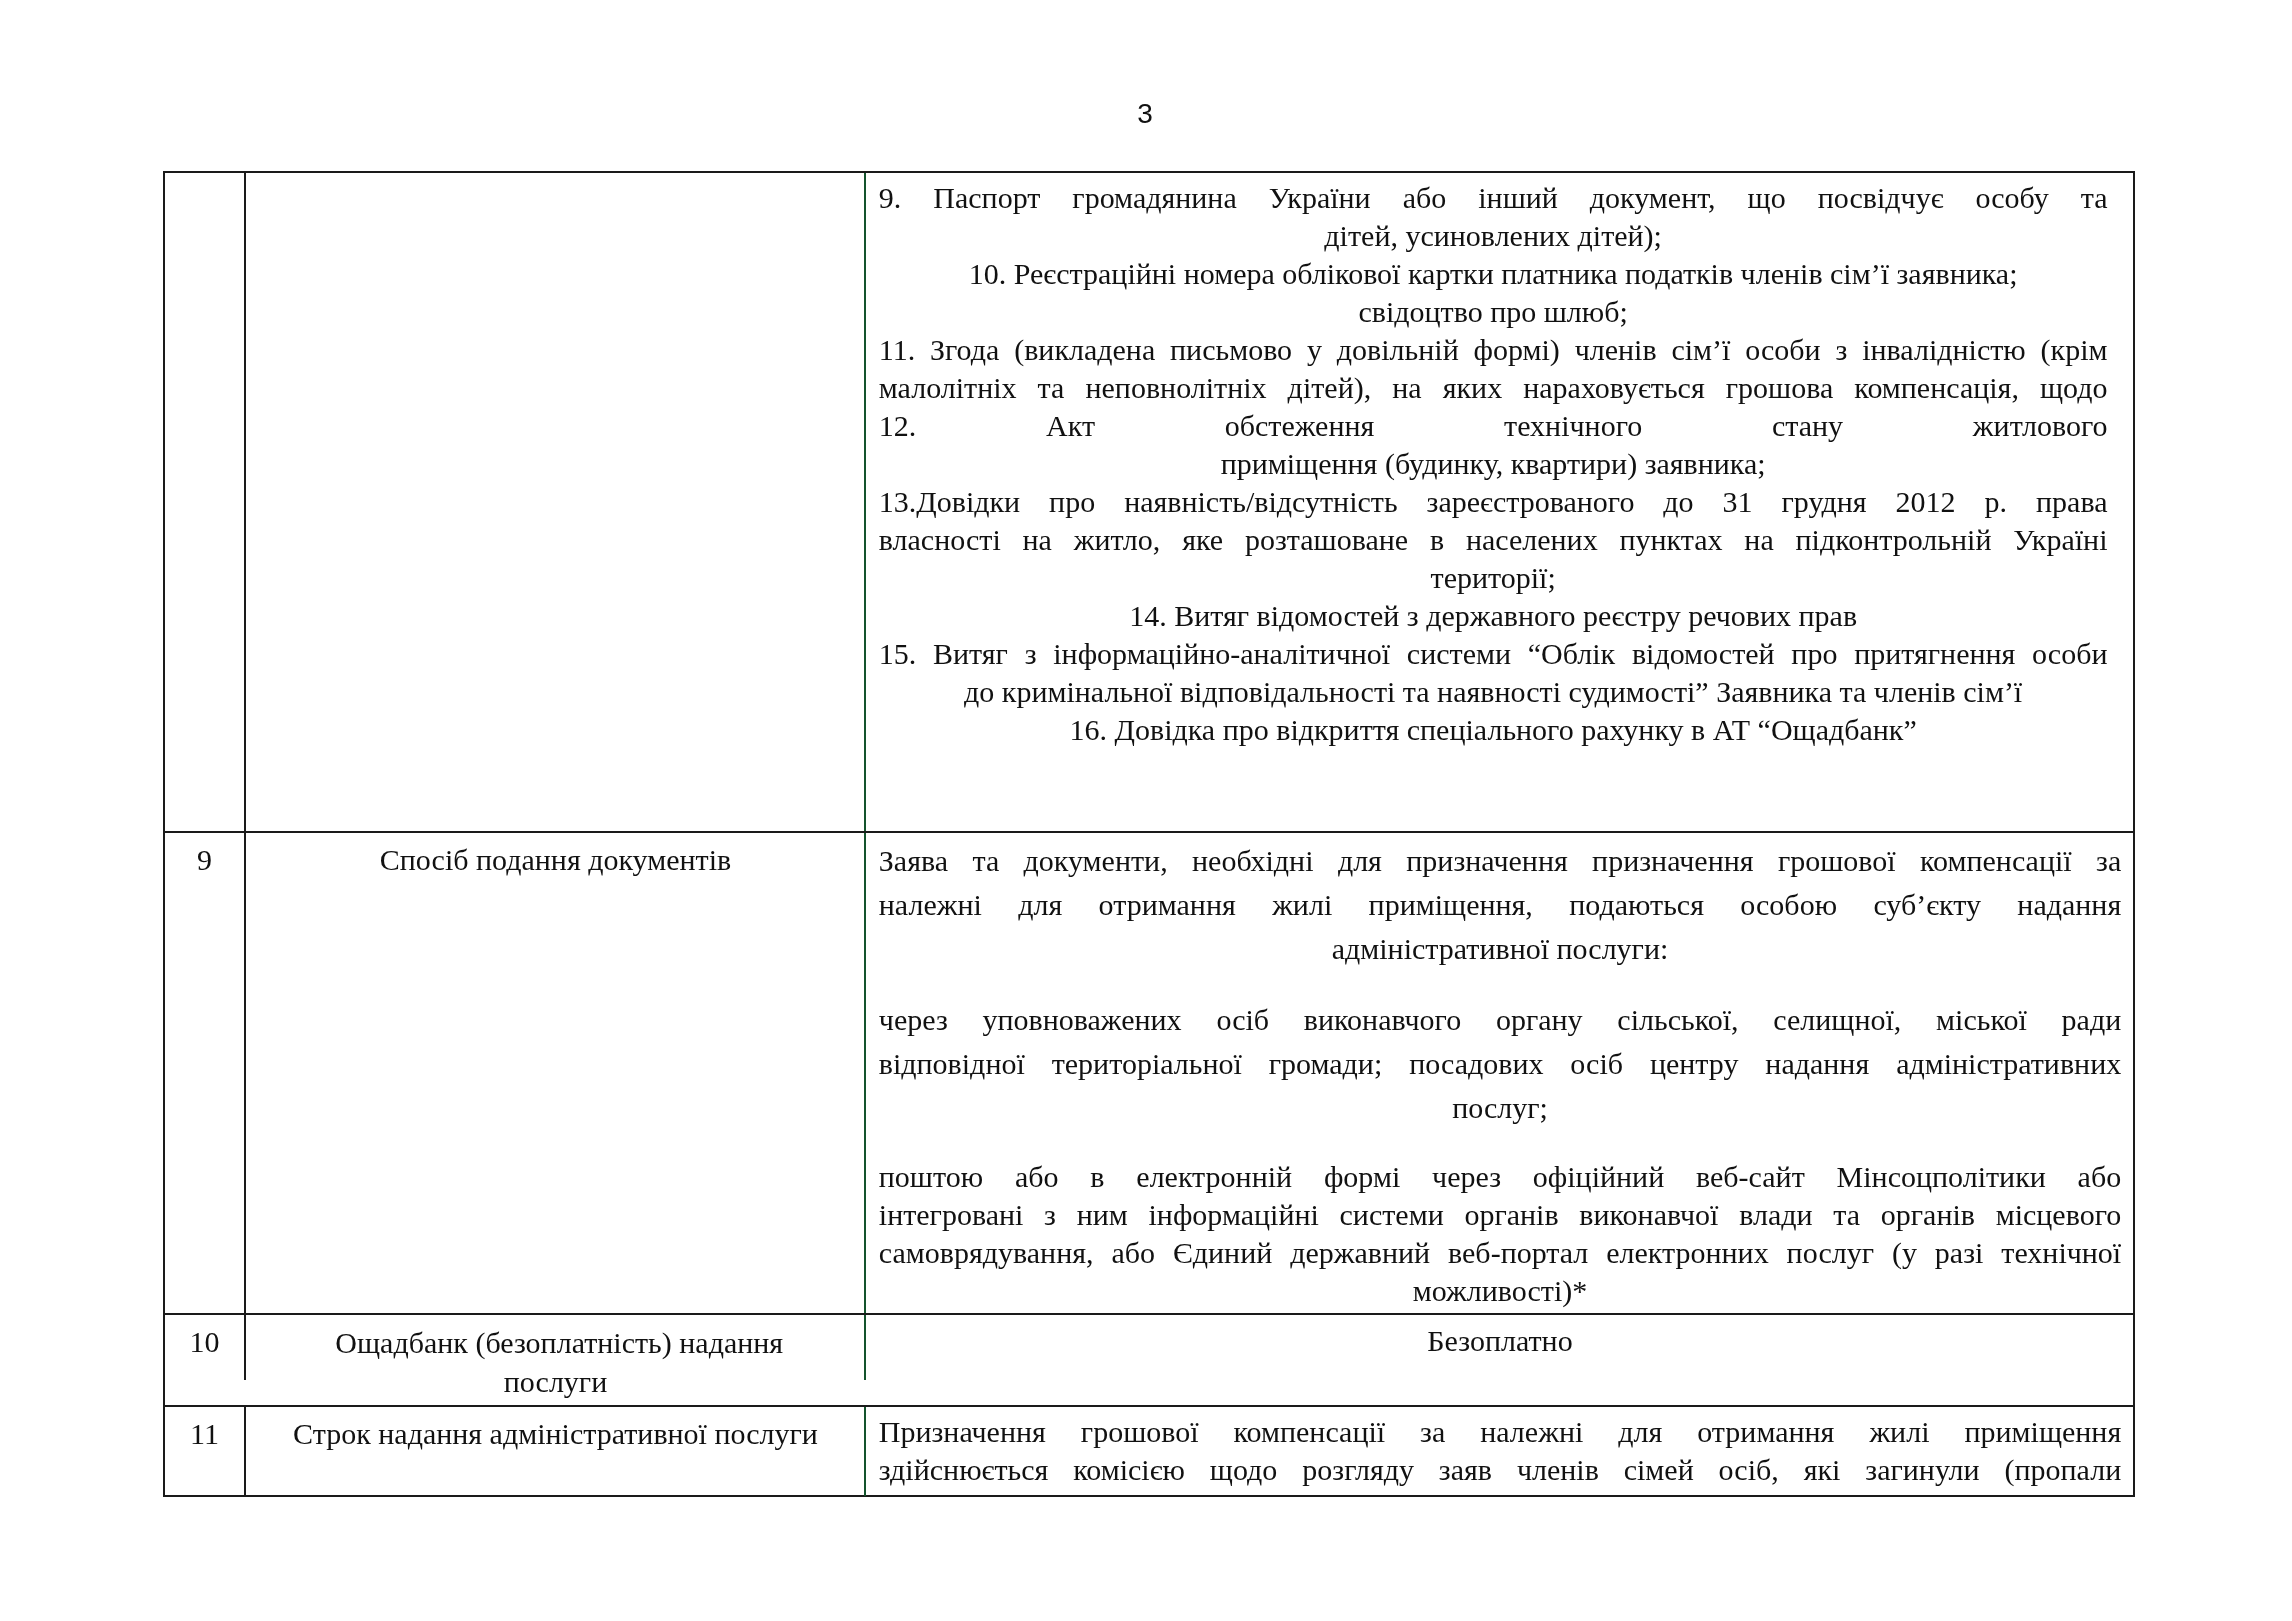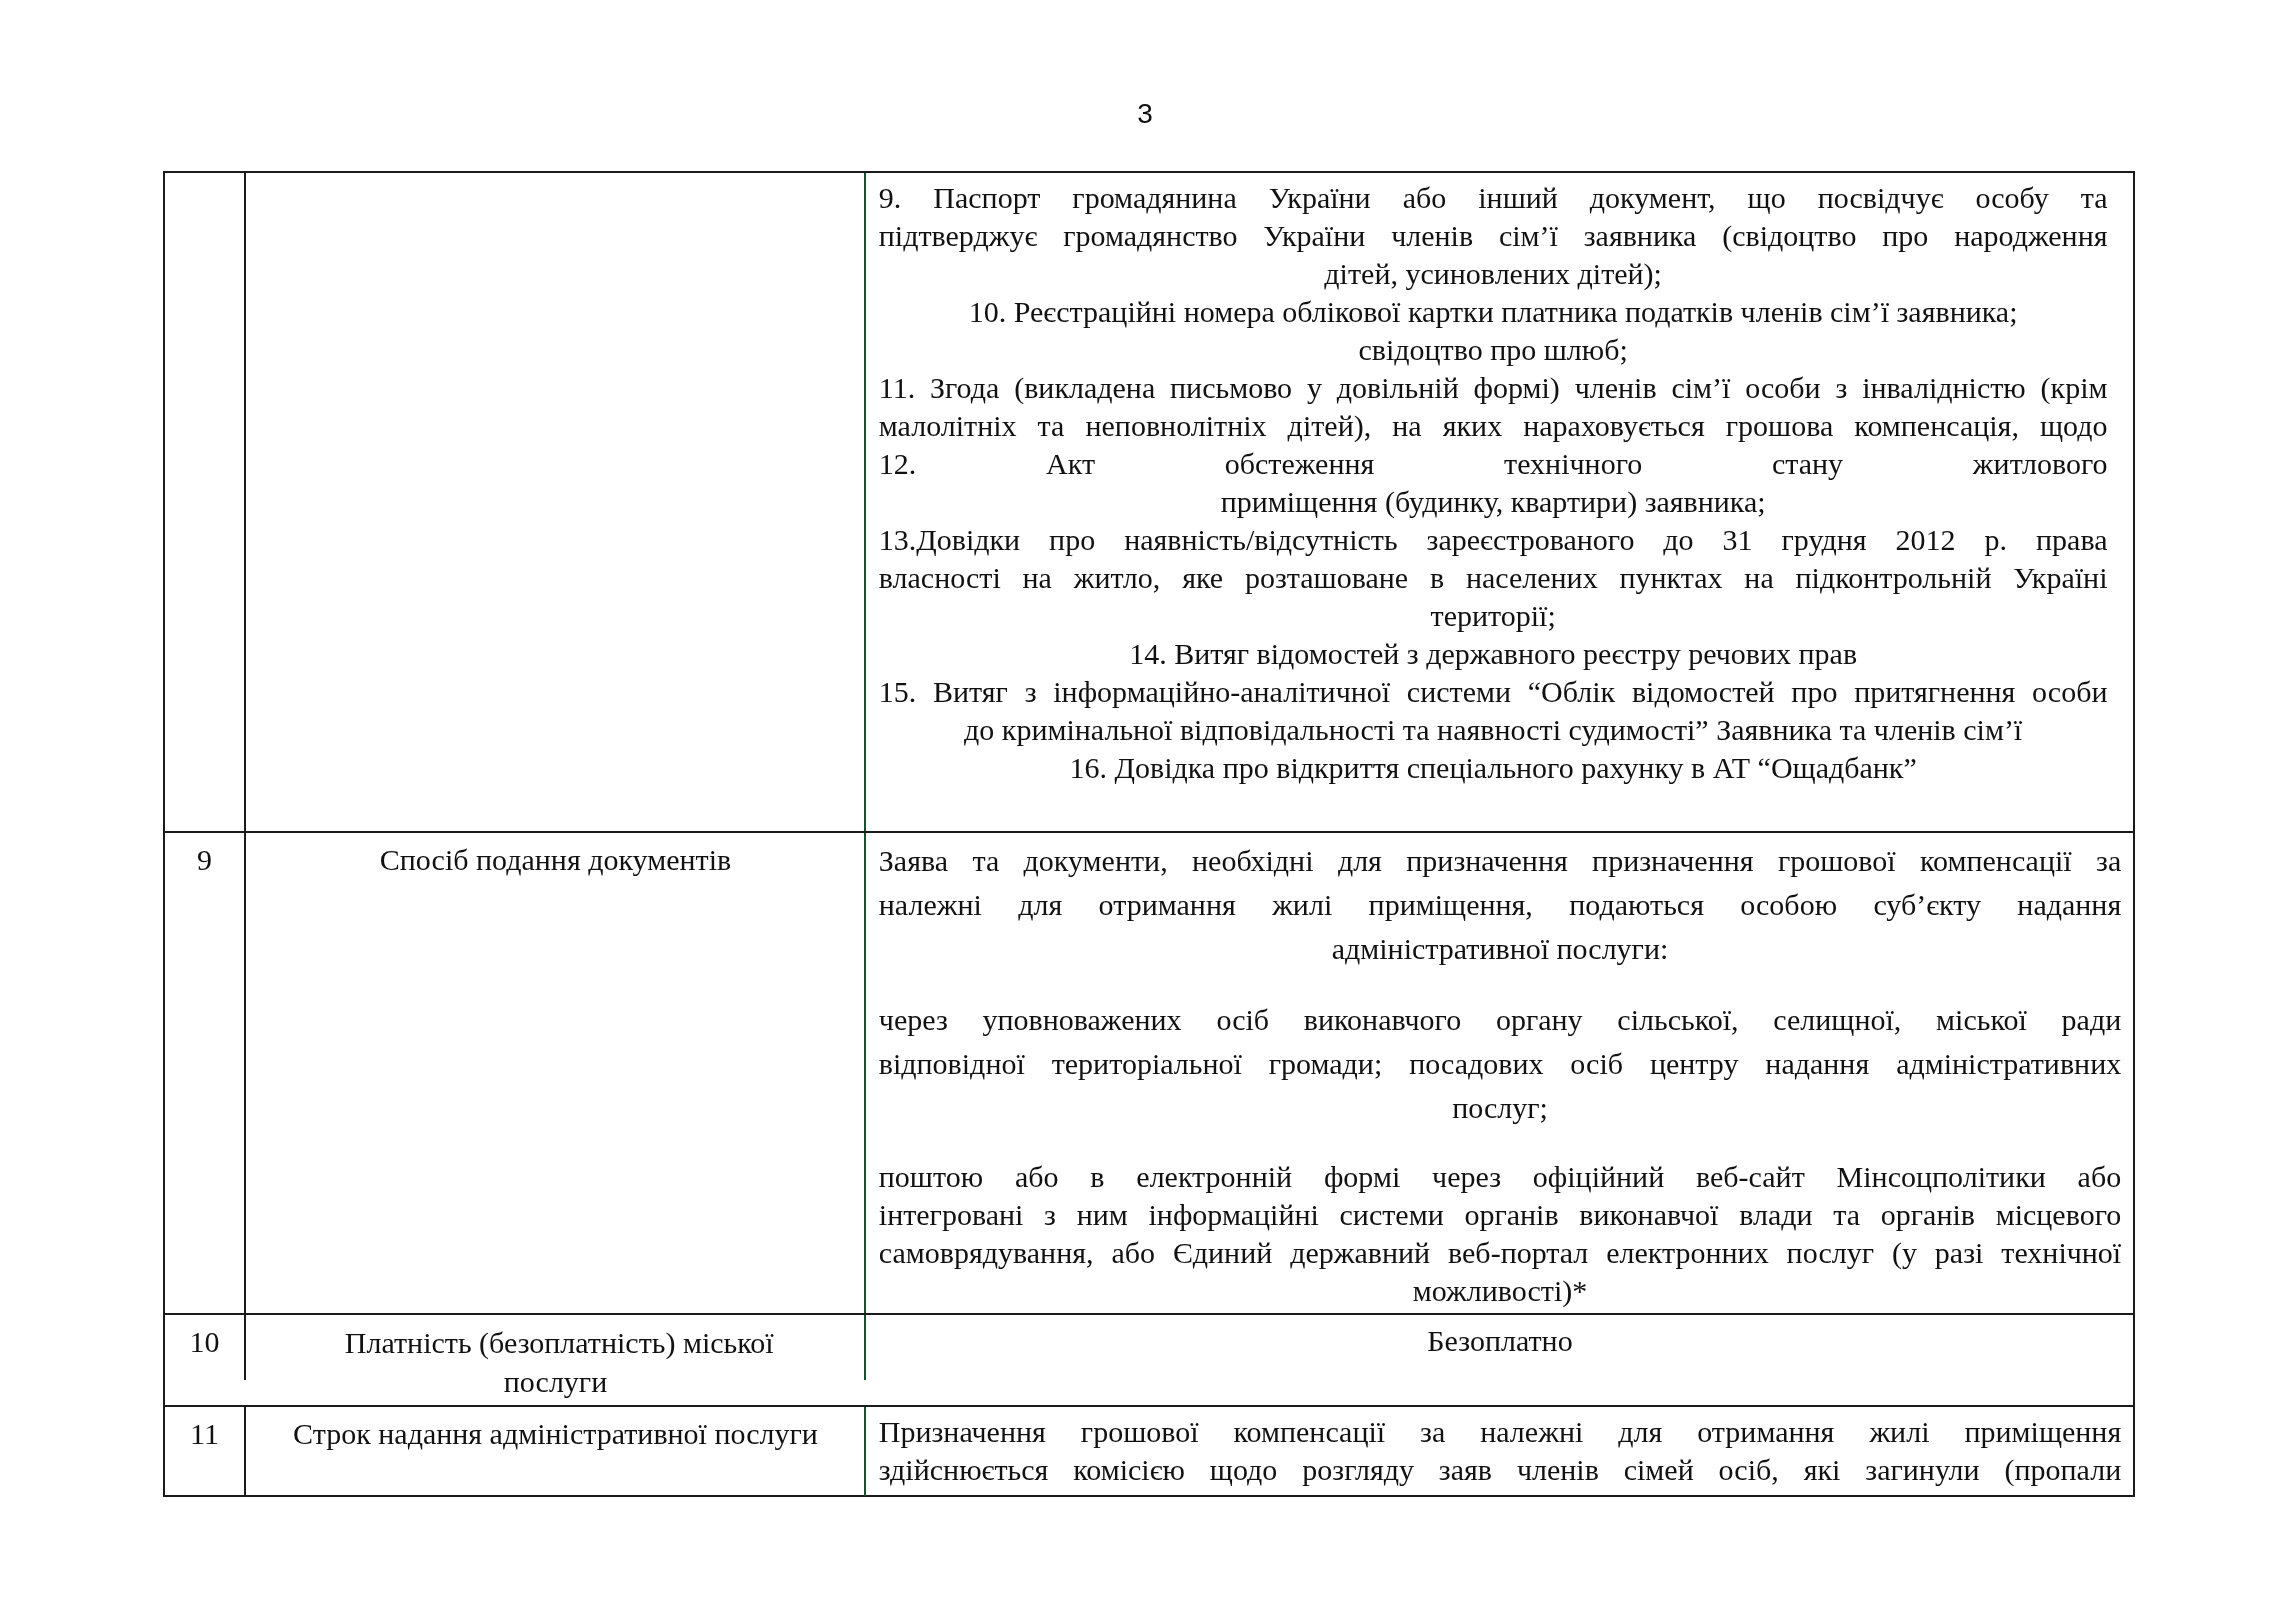--- a/index.html
+++ b/index.html
@@ -125,21 +125,20 @@
 
 <div class="page-number">3</div>
 
 <div class="doc-table">
 
   <div class="row row-8">
     <div class="cell cell-num"></div>
     <div class="cell cell-name"></div>
     <div class="cell cell-value">
       <span class="line justify">9. Паспорт громадянина України або інший документ, що посвідчує особу та</span>
-      <span class="line justify">підтверджує громадянство України членів сім’ї заявника (свідоцтво про народження</span>
       <span class="line">дітей, усиновлених дітей);</span>
       <span class="line">10. Реєстраційні номера облікової картки платника податків членів сім’ї заявника;</span>
       <span class="line">свідоцтво про шлюб;</span>
       <span class="line justify">11. Згода (викладена письмово у довільній формі) членів сім’ї особи з інвалідністю (крім</span>
       <span class="line justify">малолітніх та неповнолітніх дітей), на яких нараховується грошова компенсація, щодо</span>
       <span class="line justify">12. Акт обстеження технічного стану житлового</span>
       <span class="line">приміщення (будинку, квартири) заявника;</span>
       <span class="line justify">13.Довідки про наявність/відсутність зареєстрованого до 31 грудня 2012 р. права</span>
       <span class="line justify">власності на житло, яке розташоване в населених пунктах на підконтрольній Україні</span>
       <span class="line">території;</span>
@@ -173,21 +172,21 @@
         <span class="line justify">інтегровані з ним інформаційні системи органів виконавчої влади та органів місцевого</span>
         <span class="line justify">самоврядування, або Єдиний державний веб-портал електронних послуг (у разі технічної</span>
         <span class="line">можливості)*</span>
       </div>
     </div>
   </div>
 
   <div class="row row-10">
     <div class="cell cell-num">10</div>
     <div class="cell cell-name">
-      <span class="line" style="white-space:pre;"> Платність (безоплатність) міської</span>
+      <span class="line" style="white-space:pre;"> Ощадбанк (безоплатність) надання</span>
       <span class="line">послуги</span>
     </div>
     <div class="cell cell-value">
       <span class="line">Безоплатно</span>
     </div>
   </div>
 
   <div class="row row-11">
     <div class="cell cell-num">11</div>
     <div class="cell cell-name">

